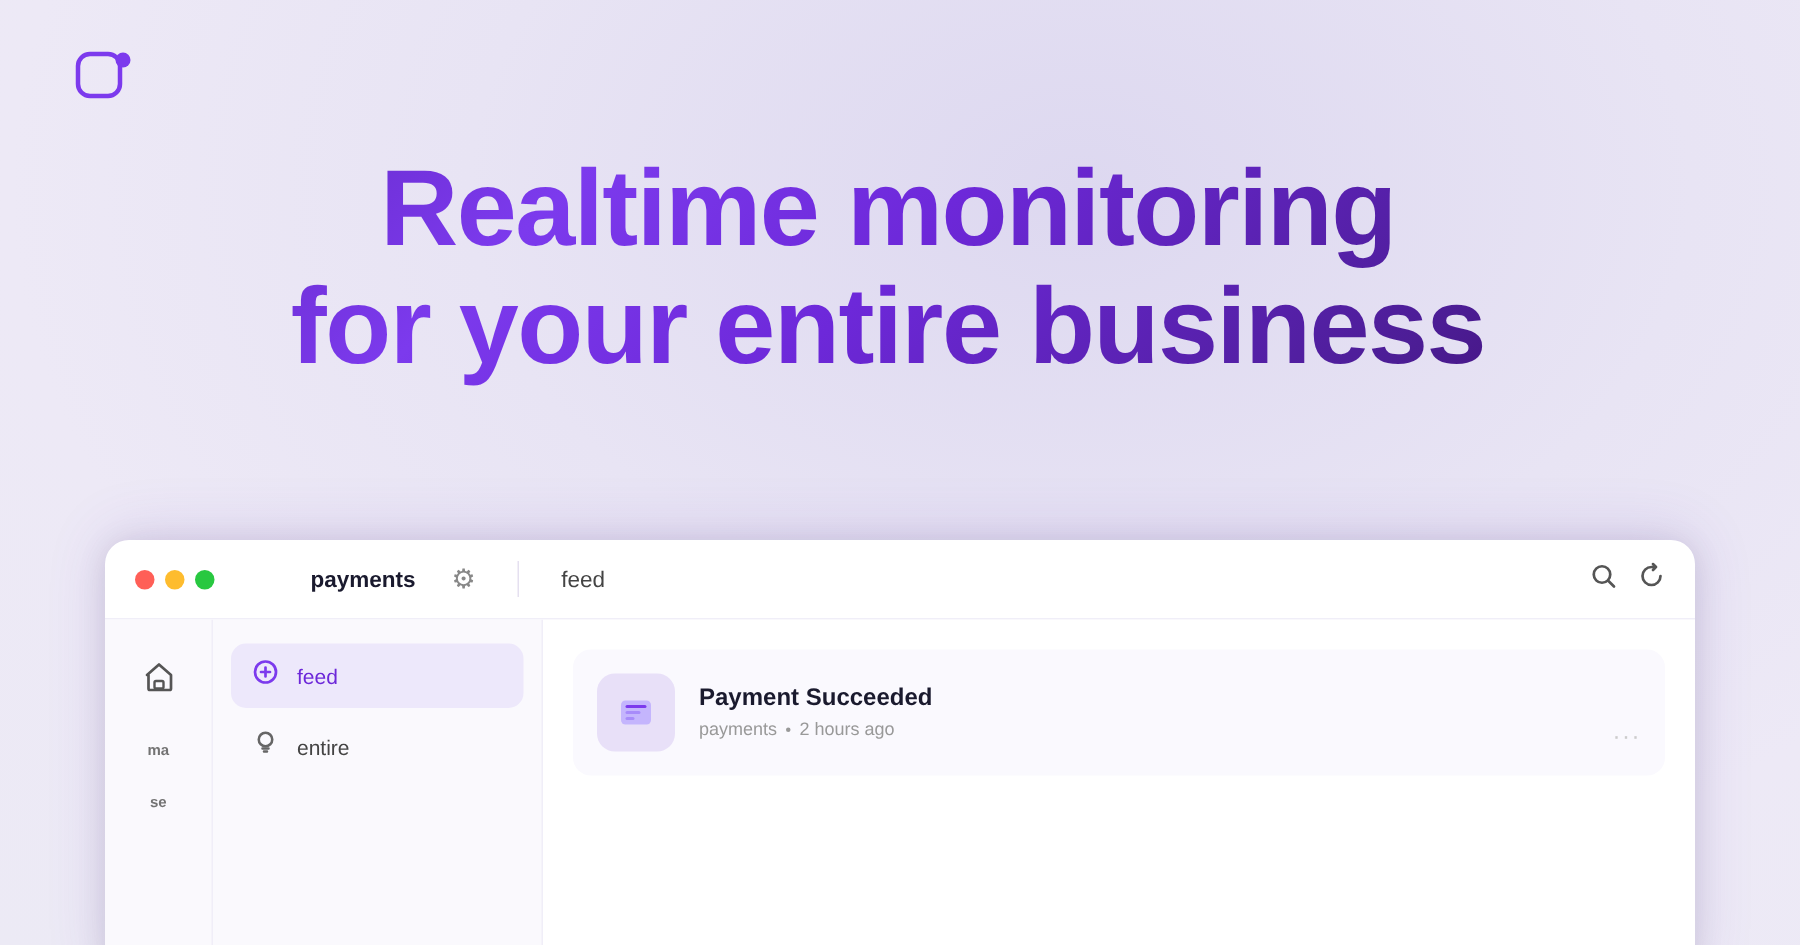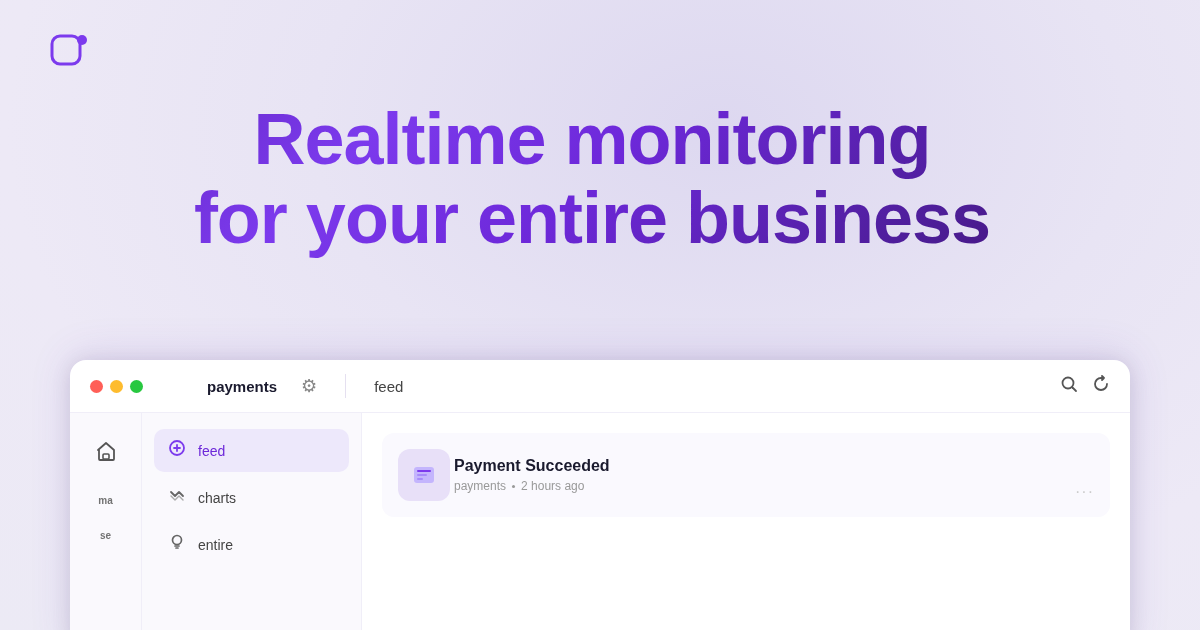--- a/index.html
+++ b/index.html
@@ -210,21 +210,21 @@
       flex: 1;
       background: #ffffff;
       padding: 20px;
       overflow: hidden;
     }
 
     
     .feed-item {
       display: flex;
       align-items: center;
-      gap: 4px;
+      gap: 16px;
       padding: 16px;
       border-radius: 12px;
       background: #faf9fe;
       position: relative;
     }
 
     .feed-icon-wrap {
       width: 52px;
       height: 52px;
       background: #e8e0f8;
@@ -342,29 +342,20 @@
       <div class="sidebar-item active">
         <span class="item-icon">
           <svg width="18" height="18" viewBox="0 0 18 18" fill="none">
             <circle cx="9" cy="9" r="7" stroke="#7c3aed" stroke-width="1.8"></circle>
             <path d="M6 9h6M9 6v6" stroke="#7c3aed" stroke-width="1.8" stroke-linecap="round"></path>
           </svg>
         </span>
         <span>feed</span>
       </div>
 
-      <div class="sidebar-item">
-        <span class="item-icon">
-          <svg width="18" height="18" viewBox="0 0 18 18" fill="none">
-            <path d="M3 6l4 4 4-4 4 4" stroke="#666" stroke-width="1.8" stroke-linecap="round" stroke-linejoin="round"></path>
-            <path d="M3 10l4 4 4-4 4 4" stroke="#aaa" stroke-width="1.4" stroke-linecap="round" stroke-linejoin="round"></path>
-          </svg>
-        </span>
-        <span>charts</span>
-      </div>
 
       <div class="sidebar-item">
         <span class="item-icon">
           <svg width="18" height="18" viewBox="0 0 18 18" fill="none">
             <circle cx="9" cy="7" r="4.5" stroke="#666" stroke-width="1.7"></circle>
             <path d="M7 13h4M8 15h2" stroke="#666" stroke-width="1.7" stroke-linecap="round"></path>
           </svg>
         </span>
         <span>entire</span>
       </div>

